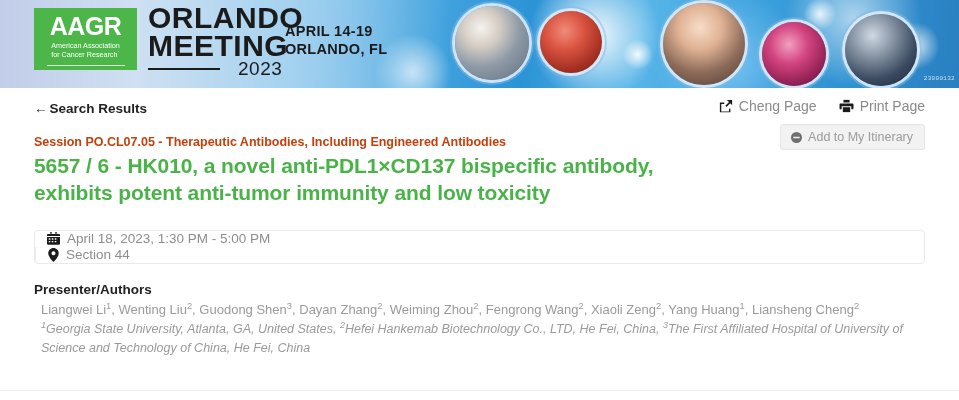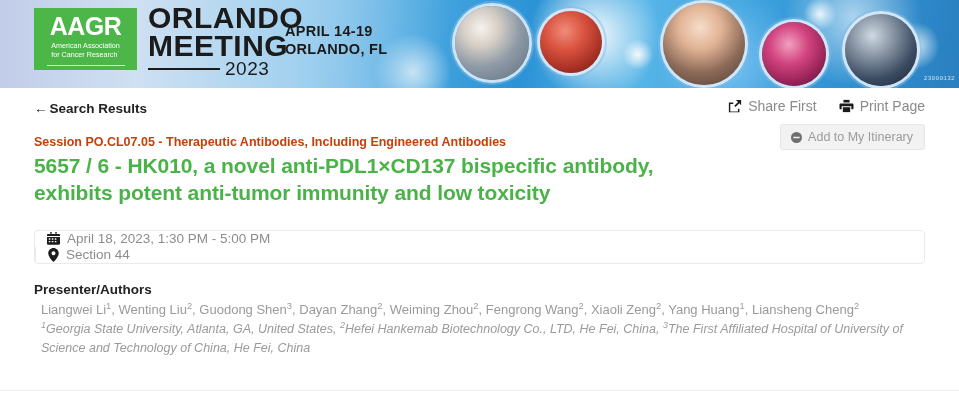--- a/index.html
+++ b/index.html
@@ -101,20 +101,21 @@
   .bt-year-rule {
     width: 72px;
     height: 2px;
     background: #1b1b1b;
   }
   .bt-year {
     color: #1b1b1b;
     font-size: 19px;
     font-weight: 400;
     letter-spacing: 0.5px;
+    margin-left: 13px;
   }
   .banner-when {
     position: absolute;
     left: 285px; top: 22px;
     color: #1b1b1b;
     font-size: 14.5px;
     font-weight: 700;
     line-height: 1.25;
     letter-spacing: 0.3px;
   }
@@ -321,21 +322,21 @@
     </a>
 
     <div class="page-actions">
       <a class="page-action" href="#">
         <span class="ico">
           <svg width="14" height="14" viewBox="0 0 16 16" fill="currentColor" aria-hidden="true">
             <path d="M1 4h5v1.6H2.6v8.8h8.8V11H13v4H1V4z"></path>
             <path d="M9 1h6v6l-2.1-2.1L8.6 9.2 7.2 7.8l4.3-4.3L9 1z"></path>
           </svg>
         </span>
-        <span>Share First</span>
+        <span>Cheng Page</span>
       </a>
       <a class="page-action" href="#">
         <span class="ico">
           <svg width="15" height="14" viewBox="0 0 16 16" fill="currentColor" aria-hidden="true">
             <path d="M4.5 1h7v3h-7V1z"></path>
             <path d="M1.2 5h13.6c.7 0 1.2.5 1.2 1.2v4.3c0 .7-.5 1.2-1.2 1.2h-1.3V8.4H2.5V11.7H1.2C.5 11.7 0 11.2 0 10.5V6.2C0 5.5.5 5 1.2 5z"></path>
             <path d="M3.8 9.4h8.4V15H3.8V9.4z"></path>
           </svg>
         </span>
         <span>Print Page</span>

